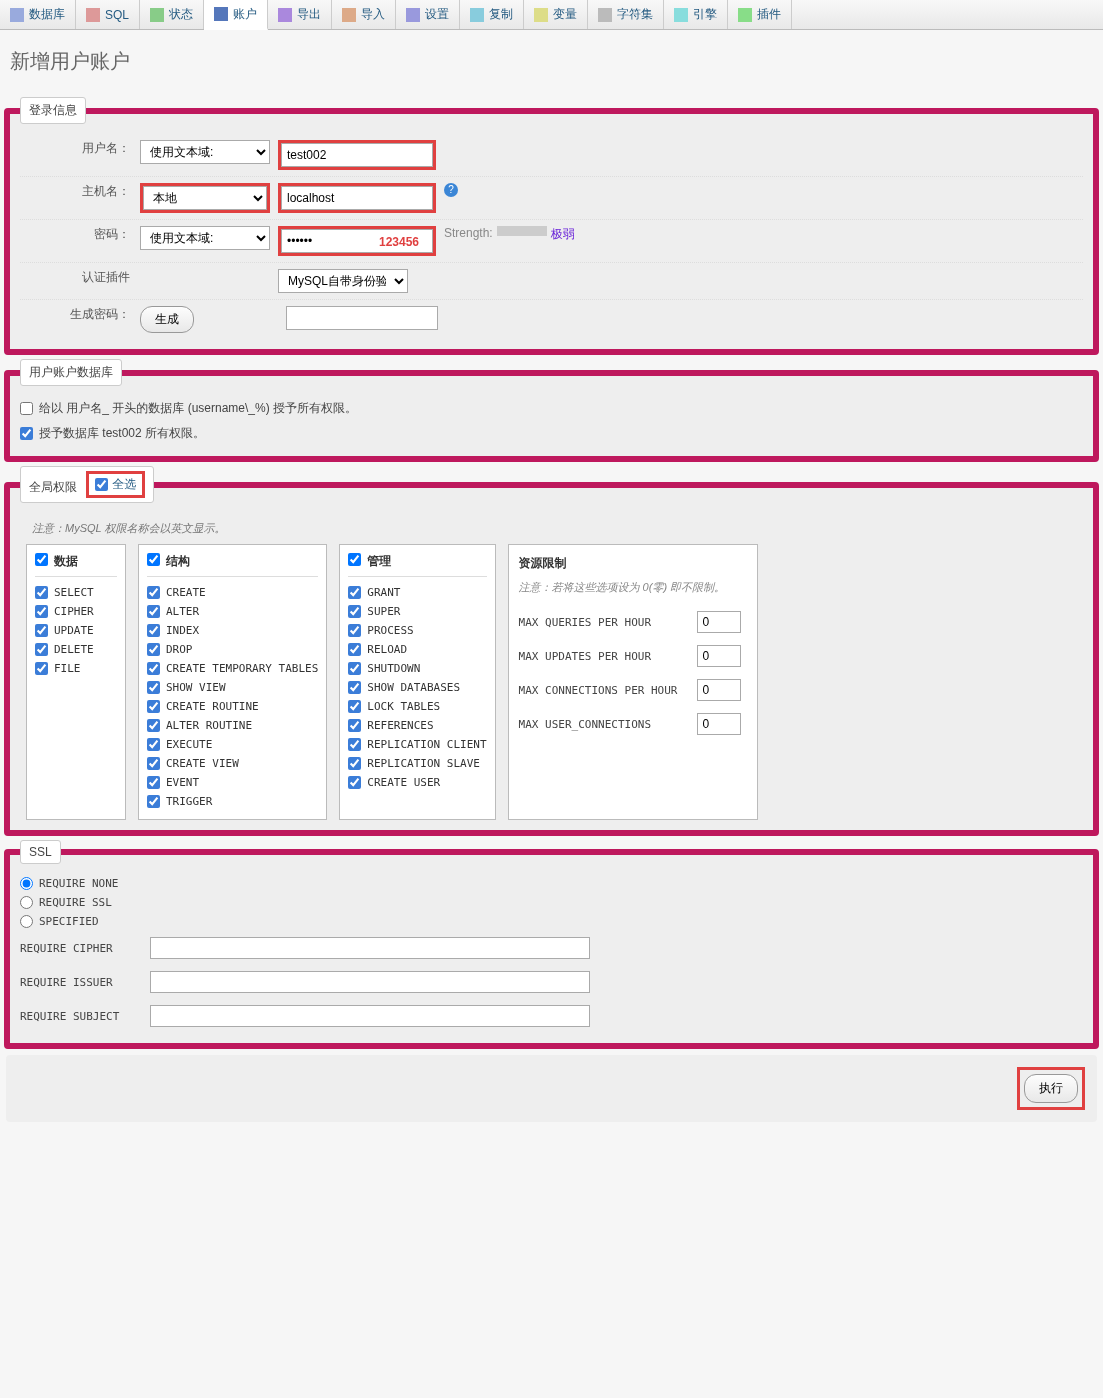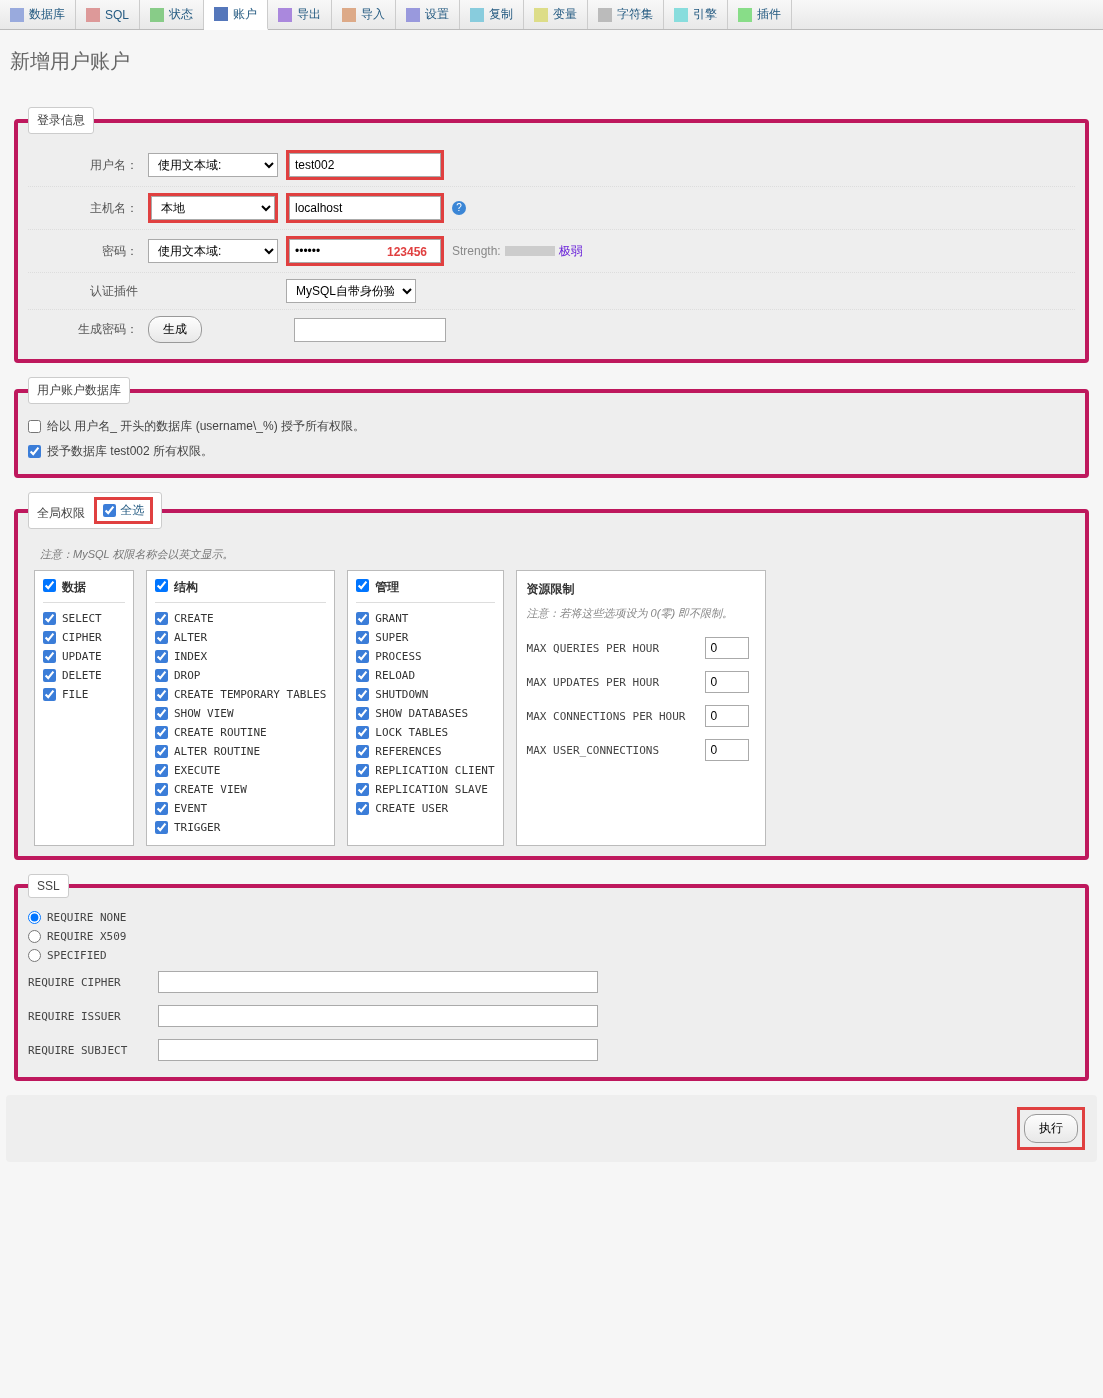--- a/index.html
+++ b/index.html
@@ -2,23 +2,23 @@
 <html><head>
 <meta charset="utf-8">
 <style>
 *{box-sizing:border-box;margin:0;padding:0}
 body{font-family:-apple-system,"Segoe UI",Arial,sans-serif;font-size:12px;background:#f6f6f6;color:#444}
 .tabs{display:flex;background:linear-gradient(#f8f8f8,#e8e8e8);border-bottom:1px solid #bbb;height:30px}
 .tab{display:flex;align-items:center;padding:0 10px;gap:5px;border-right:1px solid #ccc;cursor:pointer;color:#235a81;font-size:12px}
 .tab.active{background:#fff;border-bottom:2px solid #fff;margin-bottom:-1px}
 .tab .ico{width:14px;height:14px;display:inline-block}
 h2{font-size:20px;font-weight:400;color:#666;padding:18px 10px}
-fieldset{border:4px solid #be185d;border-radius:4px;margin:14px;padding:10px;background:#eee}
+fieldset{border:6px solid #be185d;border-radius:4px;margin:4px;padding:10px;background:#eee}
 legend{background:#fff;border:1px solid #ccc;border-radius:3px;padding:4px 8px;font-size:12px;color:#444}
-.fld-row{display:flex;align-items:center;padding:6px 0;border-top:1px dotted #ddd}
+.fld-row{display:flex;align-items:flex-start;padding:6px 0;border-top:1px dotted #ddd}
 .fld-row:first-of-type{border-top:none}
 .fld-label{width:120px;text-align:right;padding-right:10px;color:#555}
 select,input[type=text],input[type=password]{border:1px solid #aaa;padding:3px 5px;font-size:12px;background:#fff}
 select{width:130px;height:24px}
 input.txt{width:152px;height:24px}
 .red-box-wrap{border:3px solid #e04040;display:inline-block}
 .hint{color:#e04040;font-weight:700;margin-left:8px}
 .strength{color:#888;margin-left:8px}
 .bar{display:inline-block;width:50px;height:10px;background:#ccc;margin:0 4px}
 button.gen{background:linear-gradient(#fdfdfd,#e8e8e8);border:1px solid #999;border-radius:12px;padding:4px 14px;cursor:pointer;font-size:12px}
@@ -327,21 +327,21 @@
 
 <fieldset>
   <legend>SSL</legend>
   <div id="ssl-radios">
       <label class="ssl-radio">
         <input type="radio" name="ssl" checked="" style="">
         <span>REQUIRE NONE</span>
       </label>
       <label class="ssl-radio">
         <input type="radio" name="ssl" style="">
-        <span>REQUIRE X509</span>
+        <span>REQUIRE SSL</span>
       </label>
       <label class="ssl-radio">
         <input type="radio" name="ssl" style="">
         <span>SPECIFIED</span>
       </label>
     </div>
   <div id="ssl-fields">
       <div class="ssl-row">
         <span style="width:120px">REQUIRE CIPHER</span>
         <input type="text" style="">

